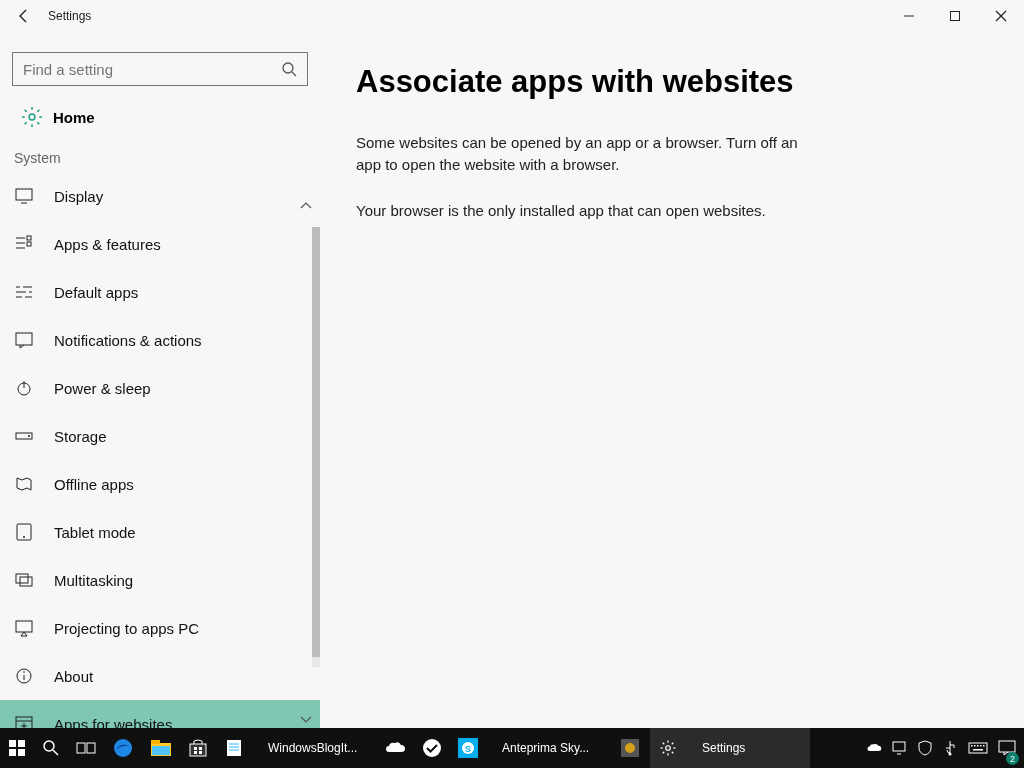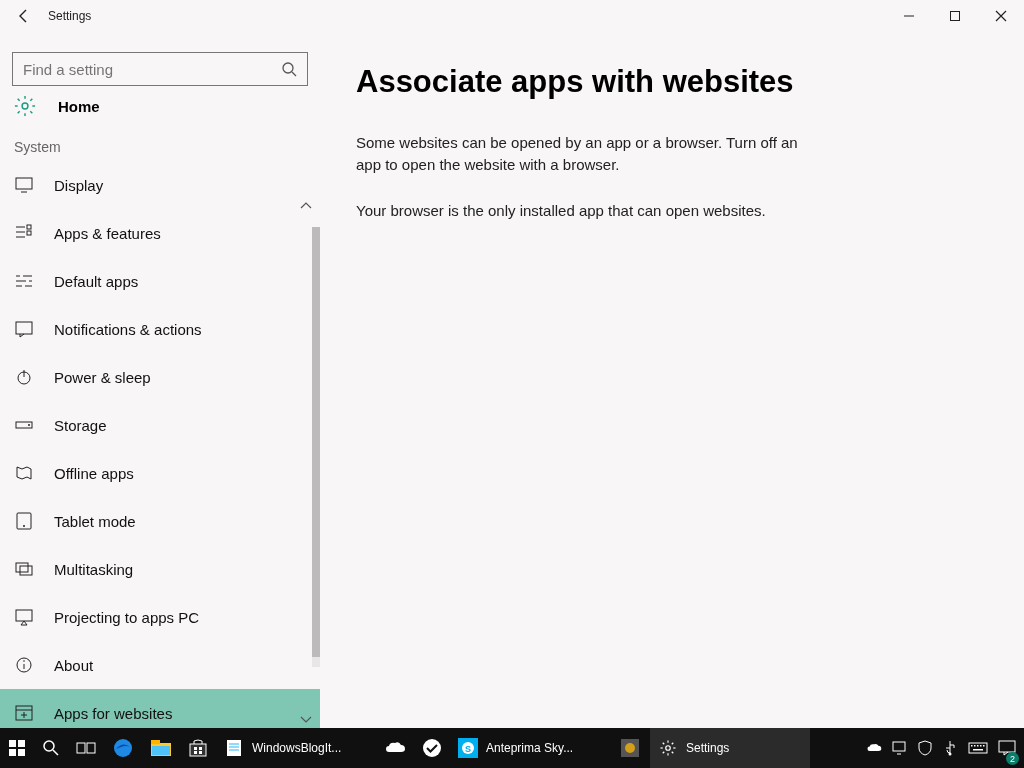--- a/index.html
+++ b/index.html
@@ -5,39 +5,39 @@
   * { box-sizing: border-box; margin: 0; padding: 0; font-family: "Segoe UI", sans-serif; }
   html, body { width: 1024px; height: 768px; overflow: hidden; background:#f9f6f7; }
   .window { width:1024px; height:728px; display:flex; flex-direction:column; background:#f9f6f7; }
   .titlebar { height:32px; display:flex; align-items:center; padding-left:8px; position:relative; }
   .back-btn { width:32px; height:32px; display:flex; align-items:center; justify-content:center; }
   .title-text { font-size:12px; margin-left:8px; color:#222; }
   .win-controls { position:absolute; right:0; top:0; display:flex; }
   .win-ctrl { width:46px; height:32px; display:flex; align-items:center; justify-content:center; }
   .content { flex:1; display:flex; overflow:hidden; }
   .sidebar { width:320px; padding:20px 0 0 0; position:relative; }
-  .search-wrap { margin:0 12px 3px 12px; border:1px solid #777; height:34px; display:flex; align-items:center; padding:0 10px; justify-content:space-between; background:transparent; }
+  .search-wrap { margin:0 12px 14px 12px; border:1px solid #777; height:34px; display:flex; align-items:center; padding:0 10px; justify-content:space-between; background:transparent; }
   .search-wrap input { border:none; background:transparent; font-size:15px; outline:none; width:240px; color:#555; }
-  .home-row { display:flex; align-items:center; gap:22px; padding:6px 14px 14px 14px; }
+  .home-row { display:flex; align-items:center; gap:10px; padding:6px 14px 14px 21px; }
   .home-label { font-weight:600; font-size:15px; }
   .section-label { color:#666; font-size:14px; padding:8px 14px 6px 14px; }
   .nav { }
   .nav-item { height:48px; display:flex; align-items:center; gap:20px; padding:0 14px; font-size:15px; color:#111; cursor:default; }
   .nav-item.selected { background:#7fc7b3; }
   .nav-icon { width:20px; height:20px; display:flex; align-items:center; justify-content:center; color:#222; }
   .chev-up { position:absolute; right:8px; top:170px; font-size:12px; color:#555; }
   .chev-down { position:absolute; right:8px; bottom:4px; font-size:12px; color:#555; }
   .scroll-track { position:absolute; right:0; top:195px; width:8px; height:440px; background:#e9e6e7; }
   .scroll-thumb { width:8px; background:#bdbabb; }
   .main { flex:1; padding:32px 36px; background:#fff0; }
   .page-title { font-size:31px; font-weight:700; margin-bottom:32px; }
   .body-text { font-size:15px; color:#222; max-width:460px; margin-bottom:24px; line-height:1.45; }
   
   .taskbar { height:40px; width:1024px; background:#101010; display:flex; align-items:center; color:#fff; font-size:12px; }
-  .tb-btn { height:40px; display:flex; align-items:center; justify-content:center; padding:0 8px; gap:6px; }
+  .tb-btn { height:40px; display:flex; align-items:center; justify-content:center; padding:0 8px; gap:22px; }
   .tb-btn.wide { min-width:160px; justify-content:flex-start; padding-left:6px; }
   .tb-btn.active { background:#2b2b2b; }
   .tb-icon { width:24px; height:24px; display:flex; align-items:center; justify-content:center; }
   .tray { margin-left:auto; display:flex; align-items:center; gap:2px; padding-right:4px; }
   .tray .tb-btn { padding:0 4px; }
   svg { display:block; }
   .gear-accent { color:#199e82; }
 </style>
 </head>
 <body>

